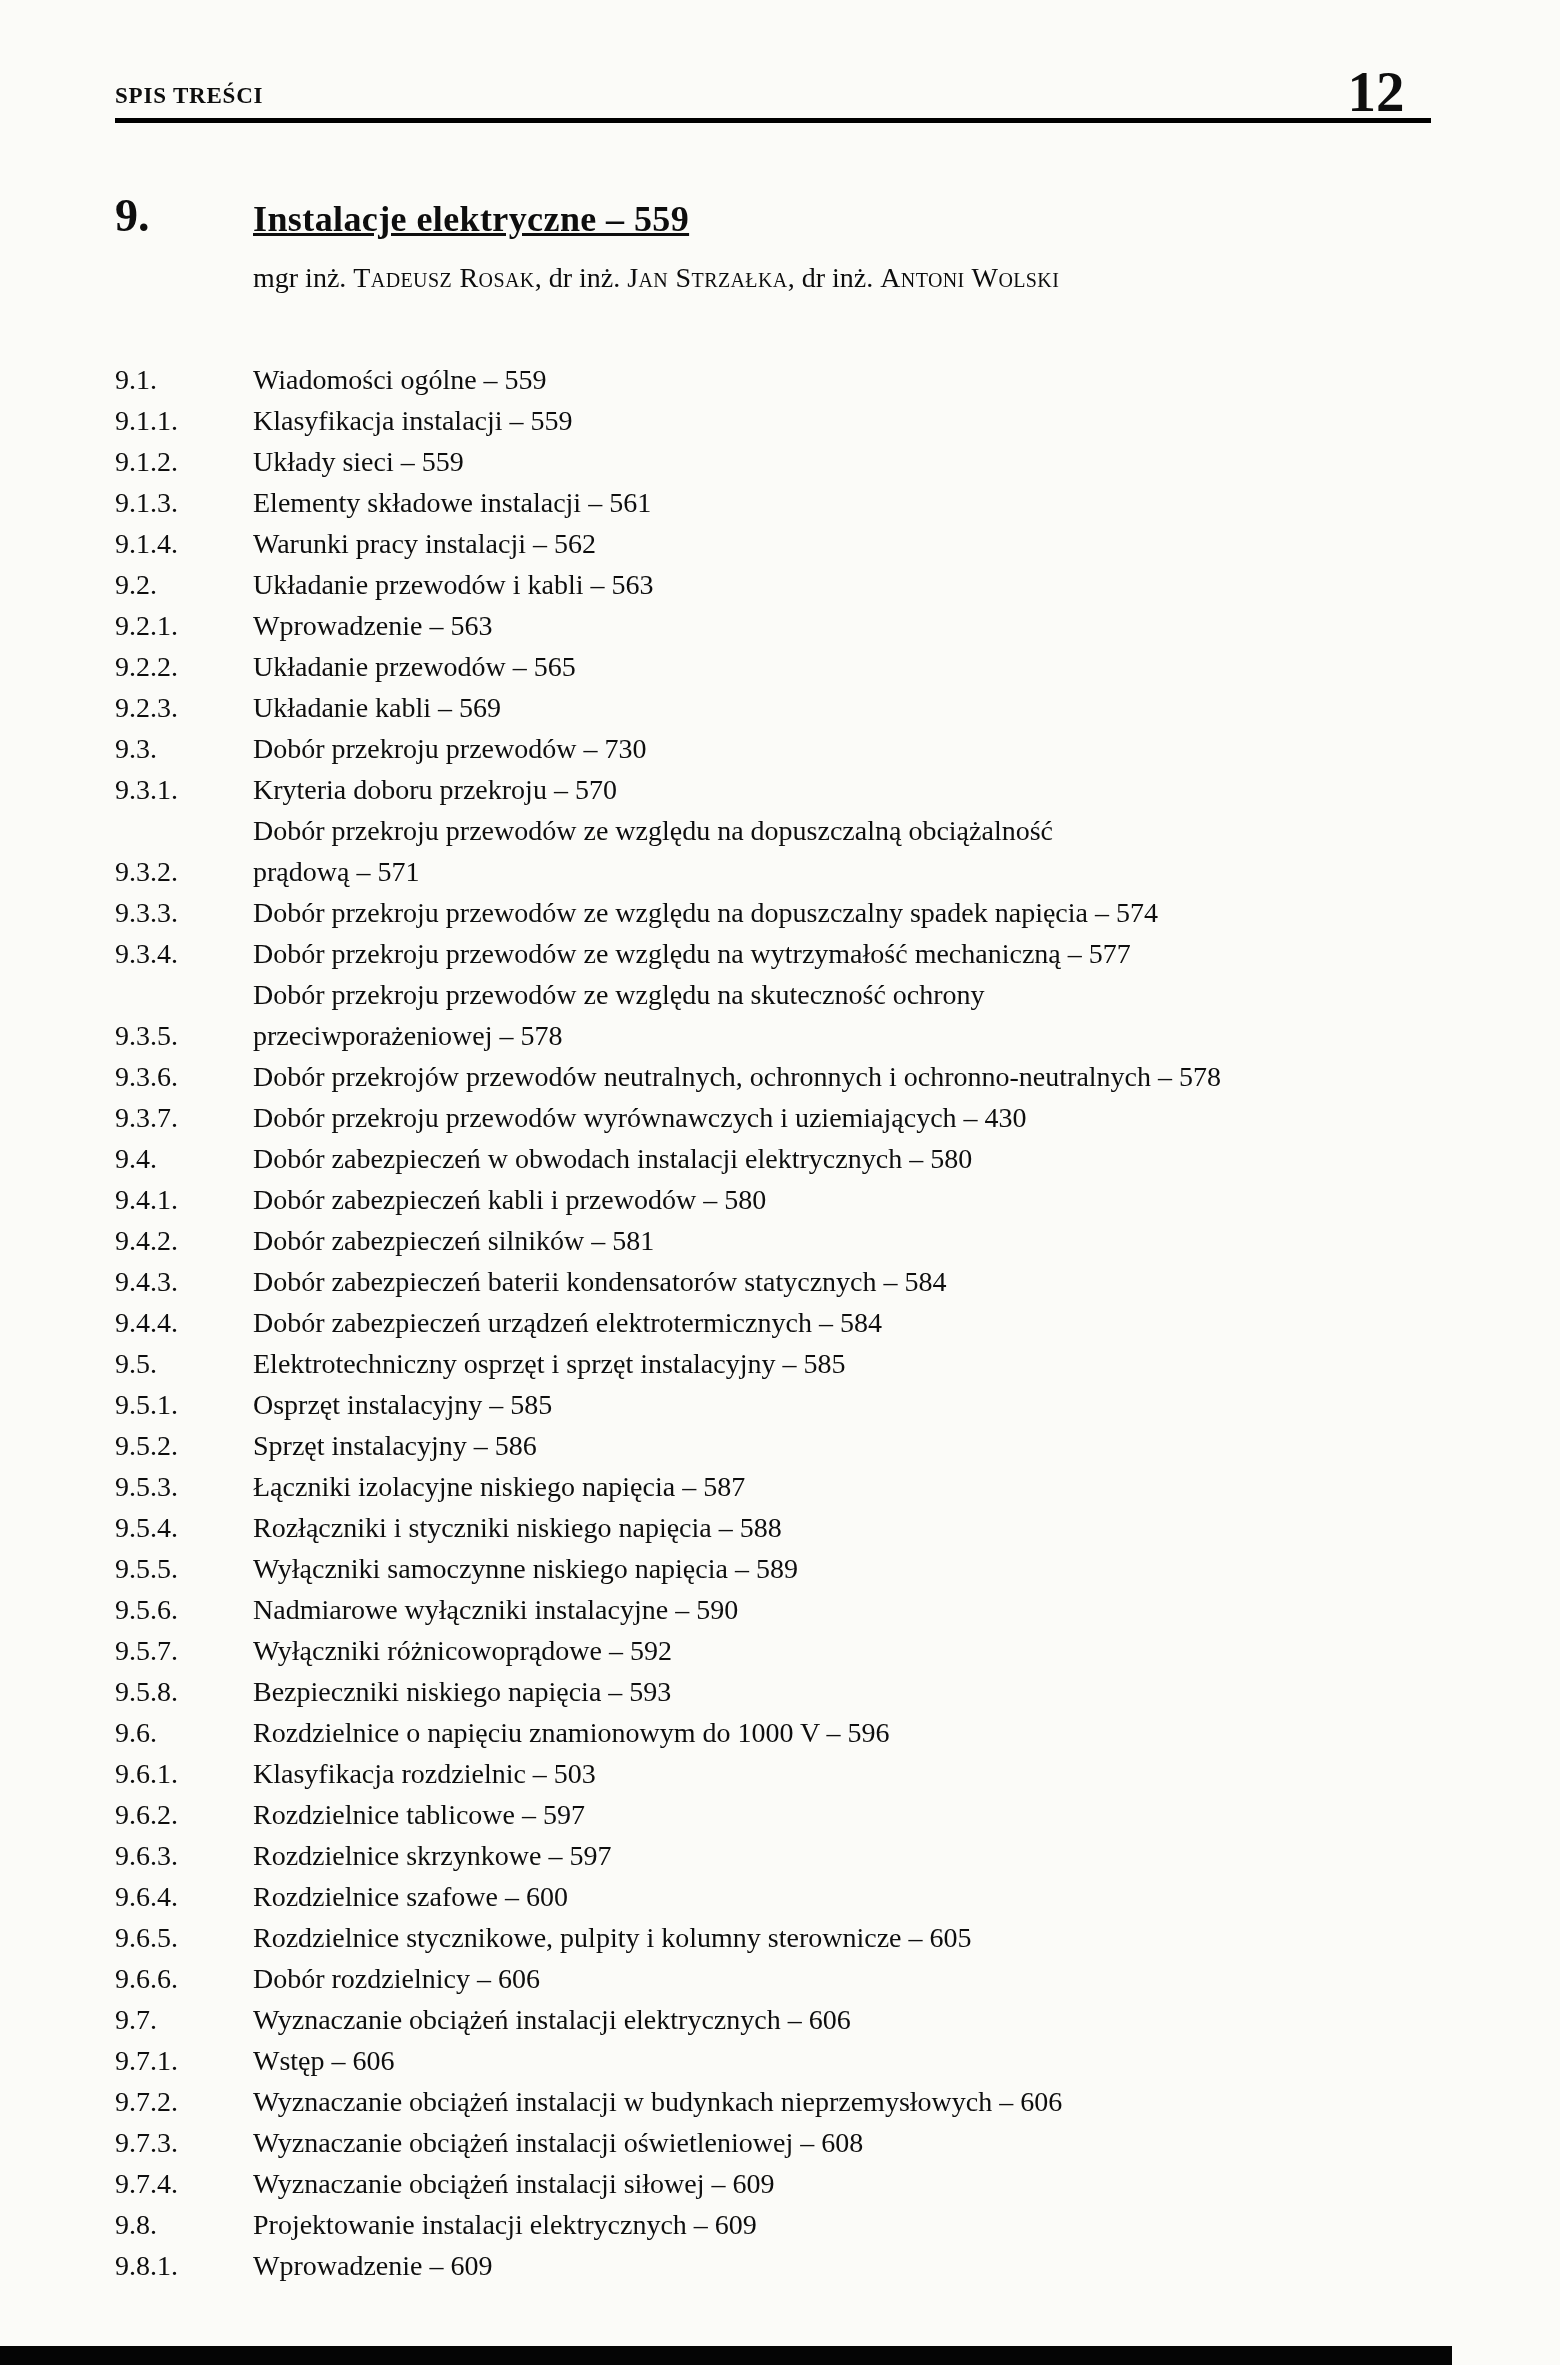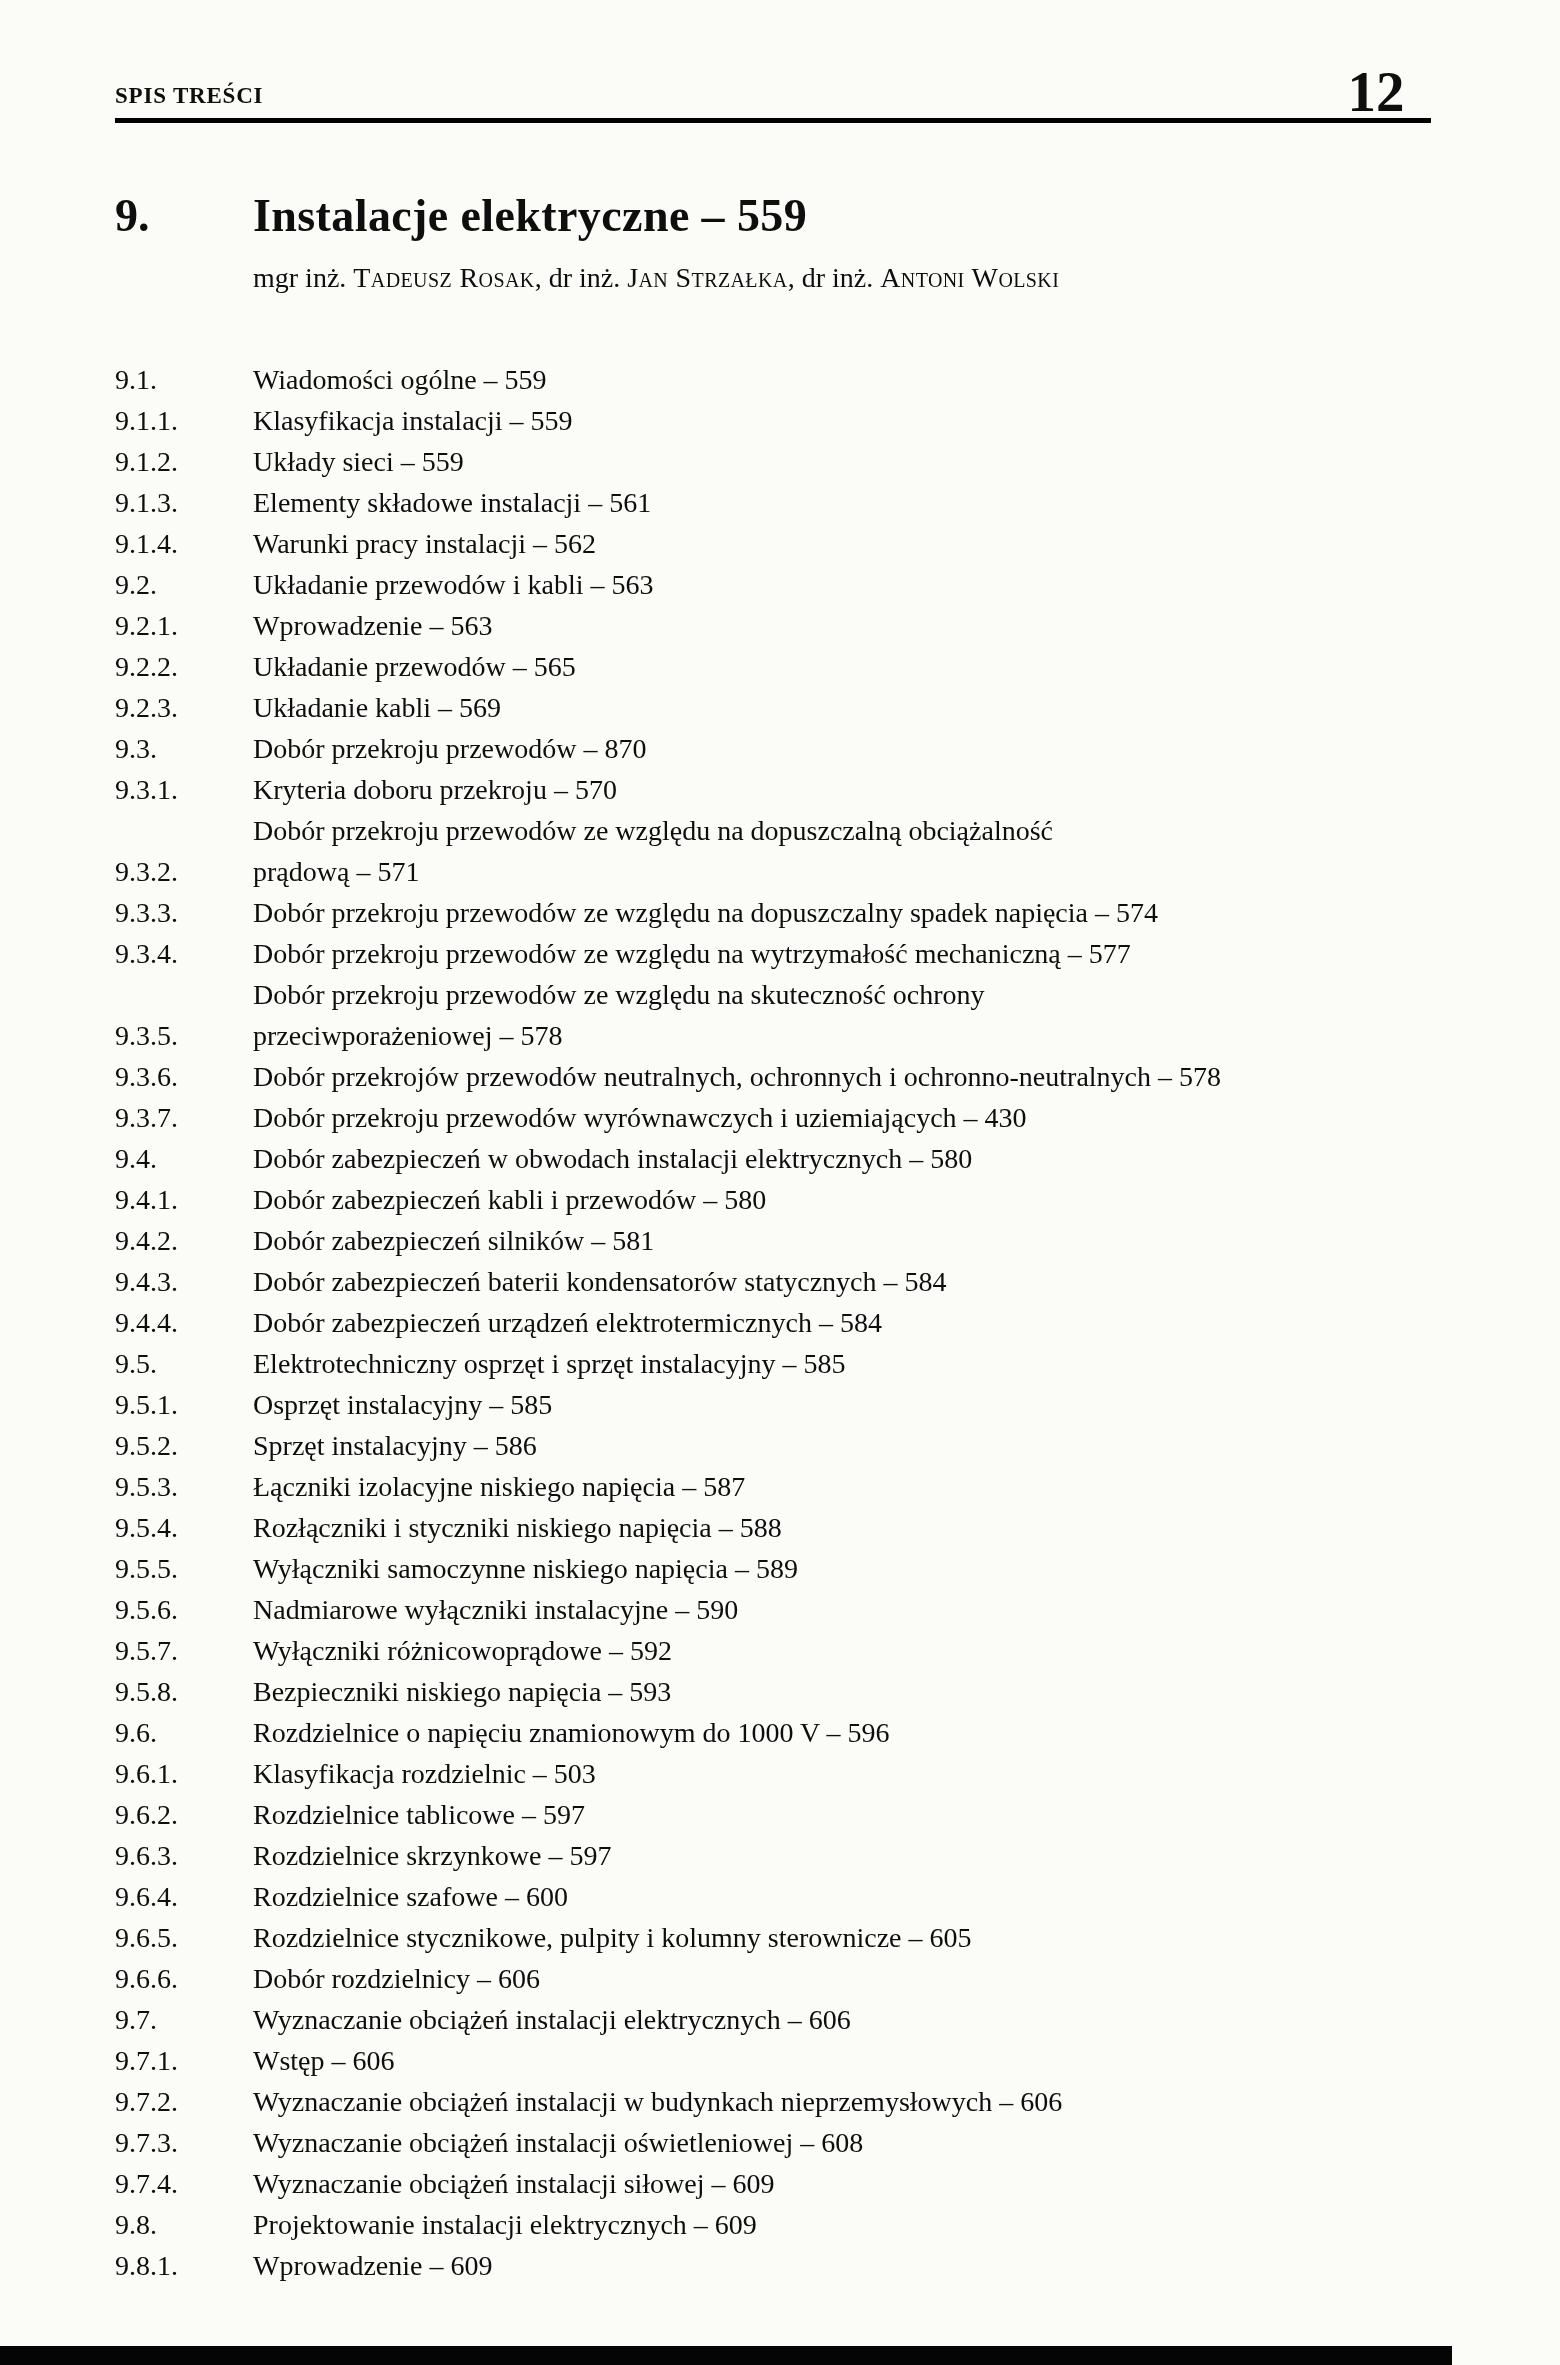--- a/index.html
+++ b/index.html
@@ -50,23 +50,24 @@
     display: flex;
     align-items: baseline;
   }
   .ch-num {
     width: 138px;
     flex: none;
     font-size: 46px;
     font-weight: bold;
   }
   .ch-title {
-    font-size: 46px;
+    font-size: 36px;
     font-weight: bold;
     letter-spacing: 0.4px;
+    text-decoration: underline;
   }
   .authors {
     margin-left: 138px;
     margin-top: 20px;
     font-size: 28px;
   }
   .authors .sc {
     font-variant: small-caps;
     letter-spacing: 0.4px;
     text-align: center;
@@ -171,21 +172,21 @@
       </div>
       <div class="toc-row">
         <div class="toc-num">9.2.3.</div>
         <div class="toc-text">
           <div>Układanie kabli – 569</div>
         </div>
       </div>
       <div class="toc-row">
         <div class="toc-num">9.3.</div>
         <div class="toc-text">
-          <div>Dobór przekroju przewodów – 870</div>
+          <div>Dobór przekroju przewodów – 730</div>
         </div>
       </div>
       <div class="toc-row">
         <div class="toc-num">9.3.1.</div>
         <div class="toc-text">
           <div>Kryteria doboru przekroju – 570</div>
         </div>
       </div>
       <div class="toc-row">
         <div class="toc-num">9.3.2.</div>

